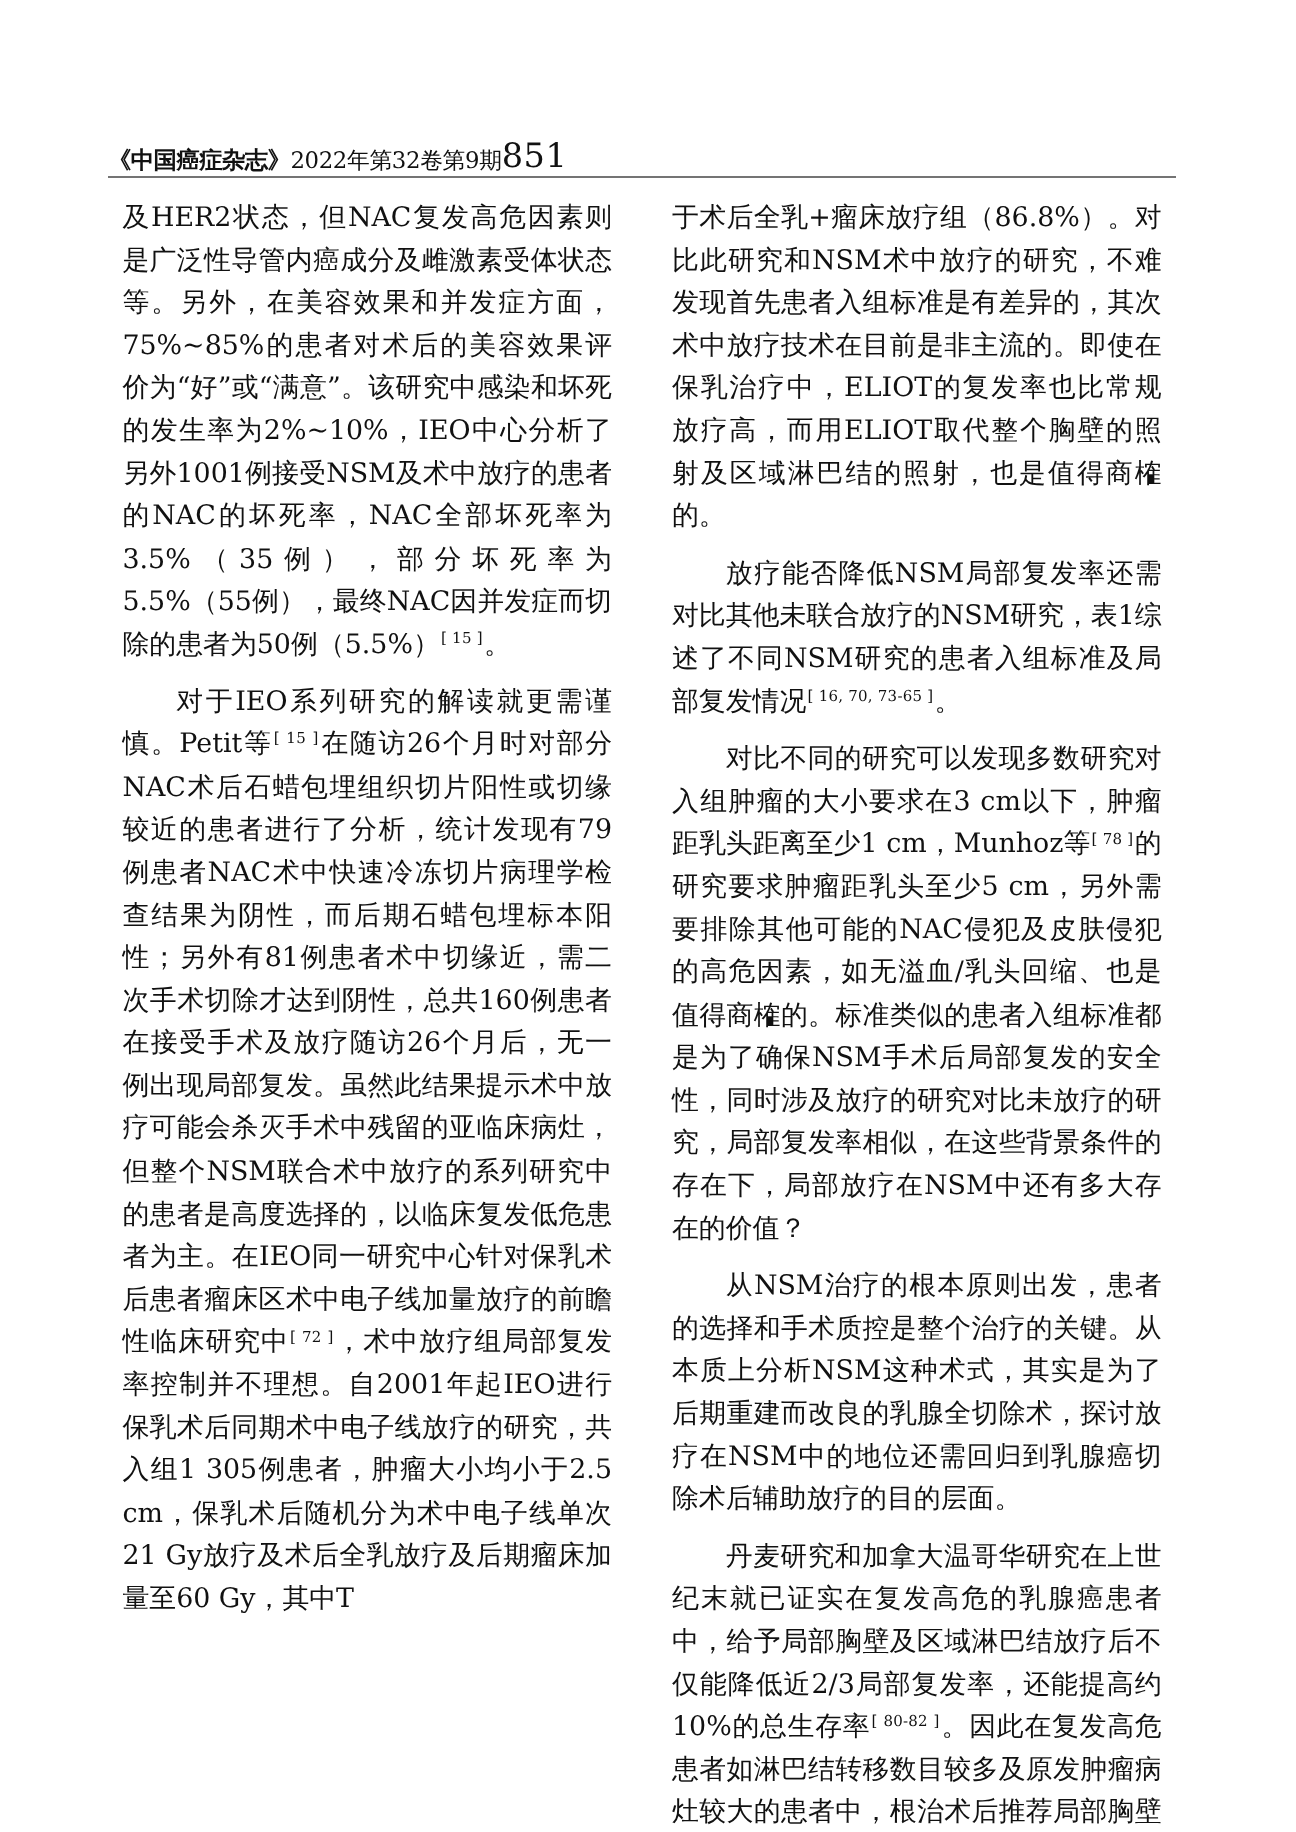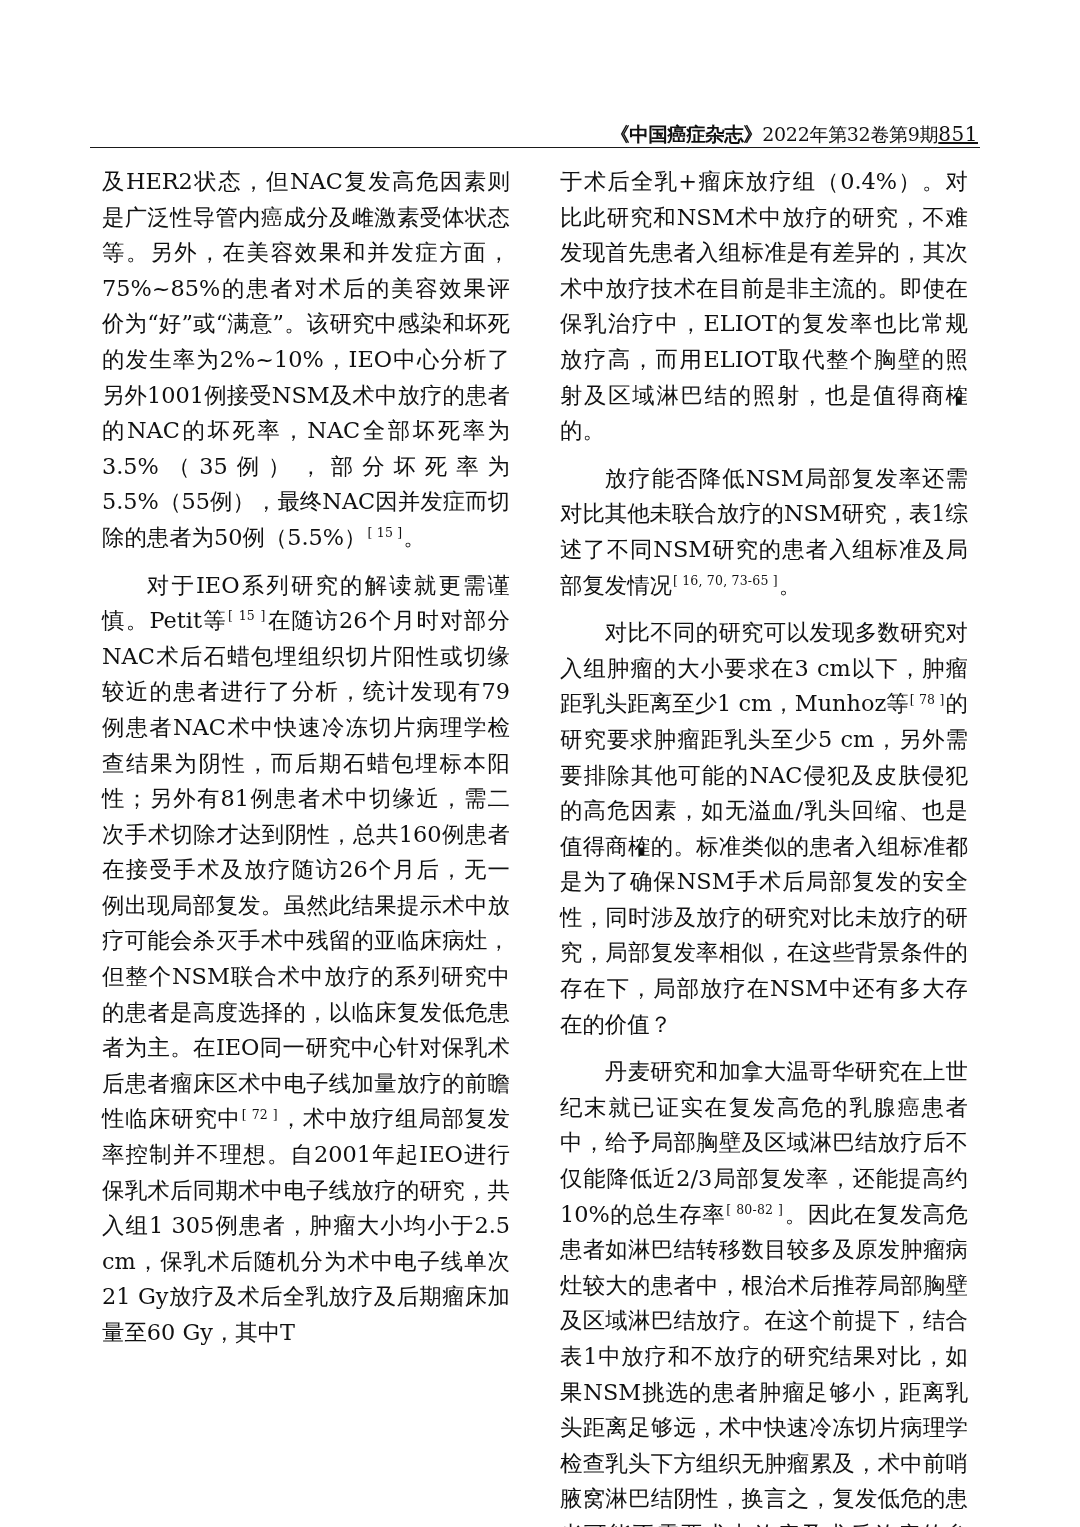--- a/index.html
+++ b/index.html
@@ -27,46 +27,45 @@
   
   .running-head {
     position: absolute;
     left: 90px;
     top: 108px;
     width: 890px;
     height: 40px;
     border-bottom: 1.6px solid #1a1a1a;
     display: flex;
     align-items: flex-end;
-    justify-content: flex-end;
+    justify-content: flex-start;
     padding-bottom: 3px;
     box-sizing: border-box;
   }
   .head-left {
     font-size: 19px;
     letter-spacing: 0px;
     white-space: nowrap;
     line-height: 1;
   }
   .journal-name {
     font-family: "DejaVu Serif", "Liberation Serif", serif;
     font-weight: bold;
     font-size: 19.5px;
     letter-spacing: -0.5px;
   }
   .head-issue {
     font-size: 19px;
     letter-spacing: -0.3px;
   }
   .page-number {
-    font-size: 20px;
+    font-size: 28px;
     line-height: 1;
     letter-spacing: 0.5px;
     padding-right: 2px;
-    text-decoration: underline;
   }
 
   
   .columns {
     position: absolute;
     left: 90px;
     top: 152px;
     width: 890px;
     height: 1240px;
   }
@@ -117,24 +116,25 @@
 
       <p class="para cont"><span>及HER2状态，但NAC复发高危因素则是广泛性导管内癌成分及雌激素受体状态等。另外，在美容效果和并发症方面，75%~85%的患者对术后的美容效果评价为“好”或“满意”。该研究中感染和坏死的发生率为2%~10%，IEO中心分析了另外1001例接受NSM及术中放疗的患者的NAC的坏死率，NAC全部坏死率为3.5%（35例），部分坏死率为5.5%（55例），最终NAC因并发症而切除的患者为50例（5.5%）</span><sup class="ref">[ 15 ]</sup><span>。</span></p>
 
 
       <p class="para"><span>对于IEO系列研究的解读就更需谨慎。Petit等</span><sup class="ref">[ 15 ]</sup><span>在随访26个月时对部分NAC术后石蜡包埋组织切片阳性或切缘较近的患者进行了分析，统计发现有79例患者NAC术中快速冷冻切片病理学检查结果为阴性，而后期石蜡包埋标本阳性；另外有81例患者术中切缘近，需二次手术切除才达到阴性，总共160例患者在接受手术及放疗随访26个月后，无一例出现局部复发。虽然此结果提示术中放疗可能会杀灭手术中残留的亚临床病灶，但整个NSM联合术中放疗的系列研究中的患者是高度选择的，以临床复发低危患者为主。在IEO同一研究中心针对保乳术后患者瘤床区术中电子线加量放疗的前瞻性临床研究中</span><sup class="ref">[ 72 ]</sup><span>，术中放疗组局部复发率控制并不理想。自2001年起IEO进行保乳术后同期术中电子线放疗的研究，共入组1 305例患者，肿瘤大小均小于2.5 cm，保乳术后随机分为术中电子线单次21 Gy放疗及术后全乳放疗及后期瘤床加量至60 Gy，其中T</span></p>
 
     </div>
 
     <div class="col col-right">
 
-      <p class="para cont"><span>于术后全乳+瘤床放疗组（0.4%）。对比此研究和NSM术中放疗的研究，不难发现首先患者入组标准是有差异的，其次术中放疗技术在目前是非主流的。即使在保乳治疗中，ELIOT的复发率也比常规放疗高，而用ELIOT取代整个胸壁的照射及区域淋巴结的照射，也是值得商榷的。</span></p>
+      <p class="para cont"><span>于术后全乳+瘤床放疗组（86.8%）。对比此研究和NSM术中放疗的研究，不难发现首先患者入组标准是有差异的，其次术中放疗技术在目前是非主流的。即使在保乳治疗中，ELIOT的复发率也比常规放疗高，而用ELIOT取代整个胸壁的照射及区域淋巴结的照射，也是值得商榷的。</span></p>
 
       <p class="para"><span>放疗能否降低NSM局部复发率还需对比其他未联合放疗的NSM研究，表1综述了不同NSM研究的患者入组标准及局部复发情况</span><sup class="ref">[ 16, 70, 73-65 ]</sup><span>。</span></p>
 
       <p class="para"><span>对比不同的研究可以发现多数研究对入组肿瘤的大小要求在3 cm以下，肿瘤距乳头距离至少1 cm，Munhoz等</span><sup class="ref">[ 78 ]</sup><span>的研究要求肿瘤距乳头至少5 cm，另外需要排除其他可能的NAC侵犯及皮肤侵犯的高危因素，如无溢血/乳头回缩、也是值得商榷的。标准类似的患者入组标准都是为了确保NSM手术后局部复发的安全性，同时涉及放疗的研究对比未放疗的研究，局部复发率相似，在这些背景条件的存在下，局部放疗在NSM中还有多大存在的价值？</span></p>
 
+      <p class="para"><span>从NSM治疗的根本原则出发，患者的选择和手术质控是整个治疗的关键。从本质上分析NSM这种术式，其实是为了后期重建而改良的乳腺全切除术，探讨放疗在NSM中的地位还需回归到乳腺癌切除术后辅助放疗的目的层面。</span></p>
 
       <p class="para"><span>丹麦研究和加拿大温哥华研究在上世纪末就已证实在复发高危的乳腺癌患者中，给予局部胸壁及区域淋巴结放疗后不仅能降低近2/3局部复发率，还能提高约10%的总生存率</span><sup class="ref">[ 80-82 ]</sup><span>。因此在复发高危患者如淋巴结转移数目较多及原发肿瘤病灶较大的患者中，根治术后推荐局部胸壁及区域淋巴结放疗。在这个前提下，结合表1中放疗和不放疗的研究结果对比，如果NSM挑选的患者肿瘤足够小，距离乳头距离足够远，术中快速冷冻切片病理学检查乳头下方组织无肿瘤累及，术中前哨腋窝淋巴结阴性，换言之，复发低危的患者可能不需要术中放疗及术后放疗的参与；如果是复发高危的患者接受了NSM，如腋窝淋巴结阳性数目大于等于4枚，肿块大于5 cm，则需要在相应的术后行局部胸壁、NAC及区域淋巴结的辅助放疗；在复发风险中危的患者中是否要联合放疗，以何种放疗方式介入，放疗的剂量如何确</span></p>
 
     </div>
   </div>
 </div>
 
 </body></html>

